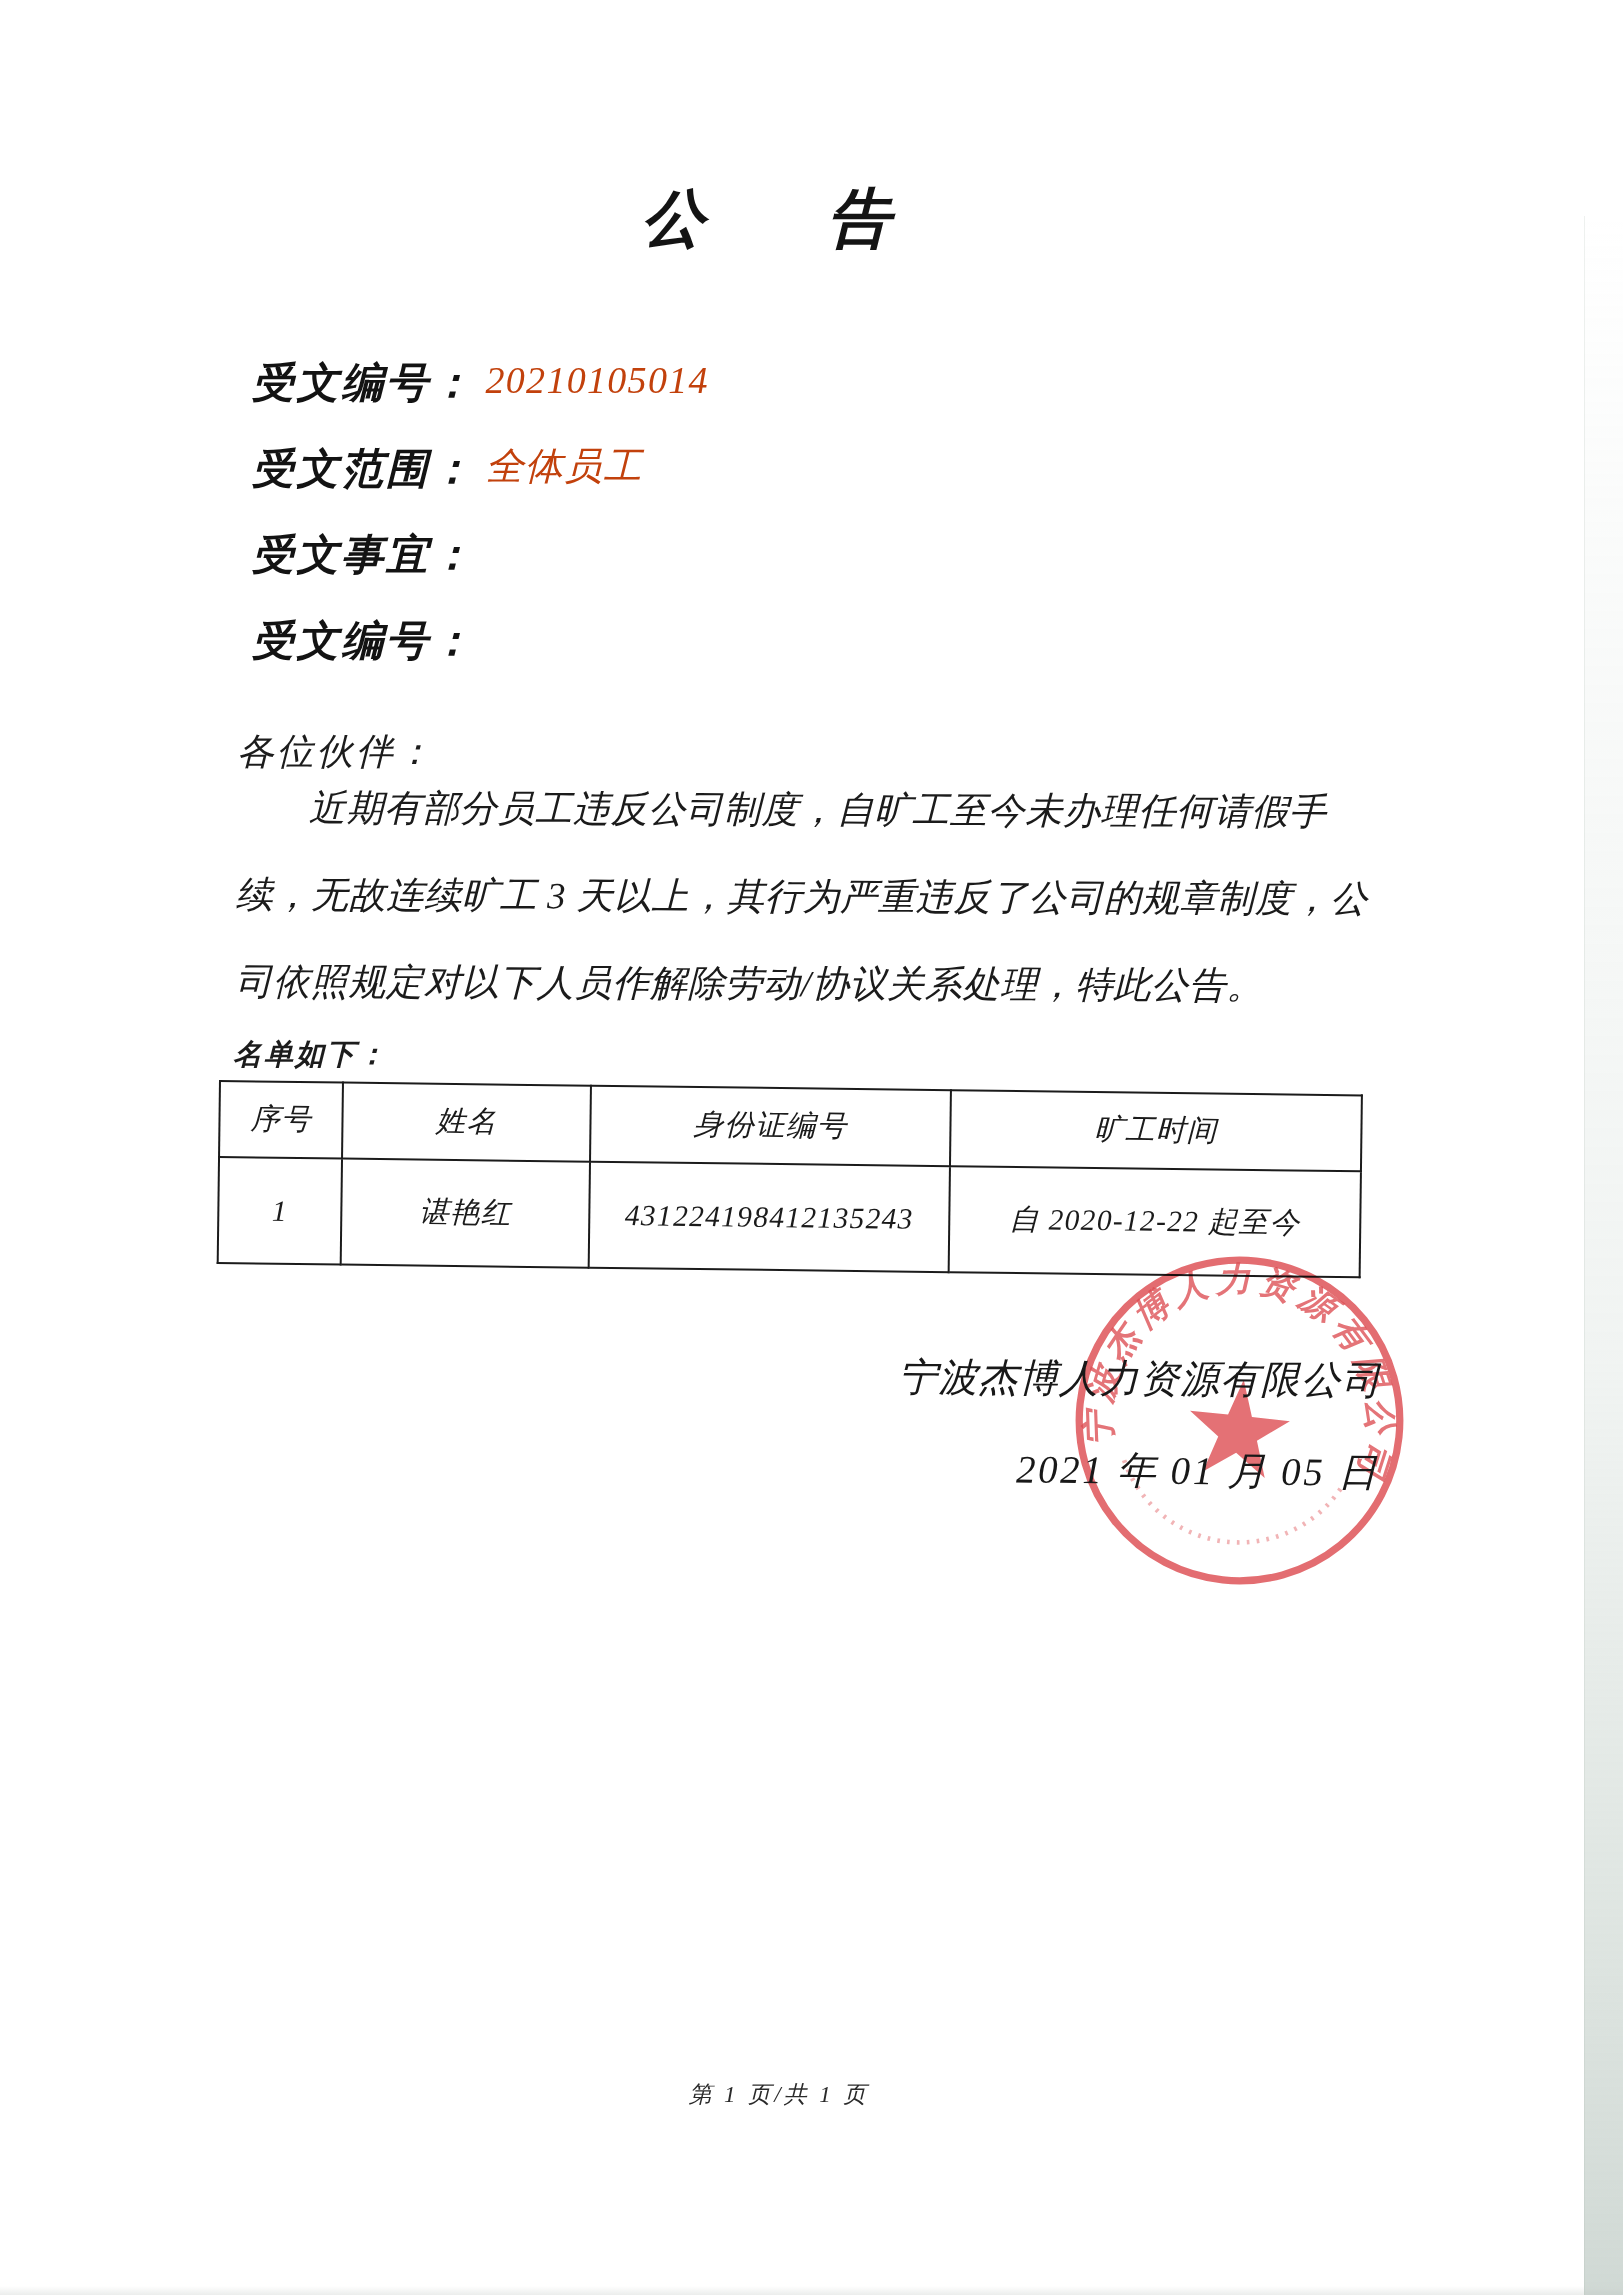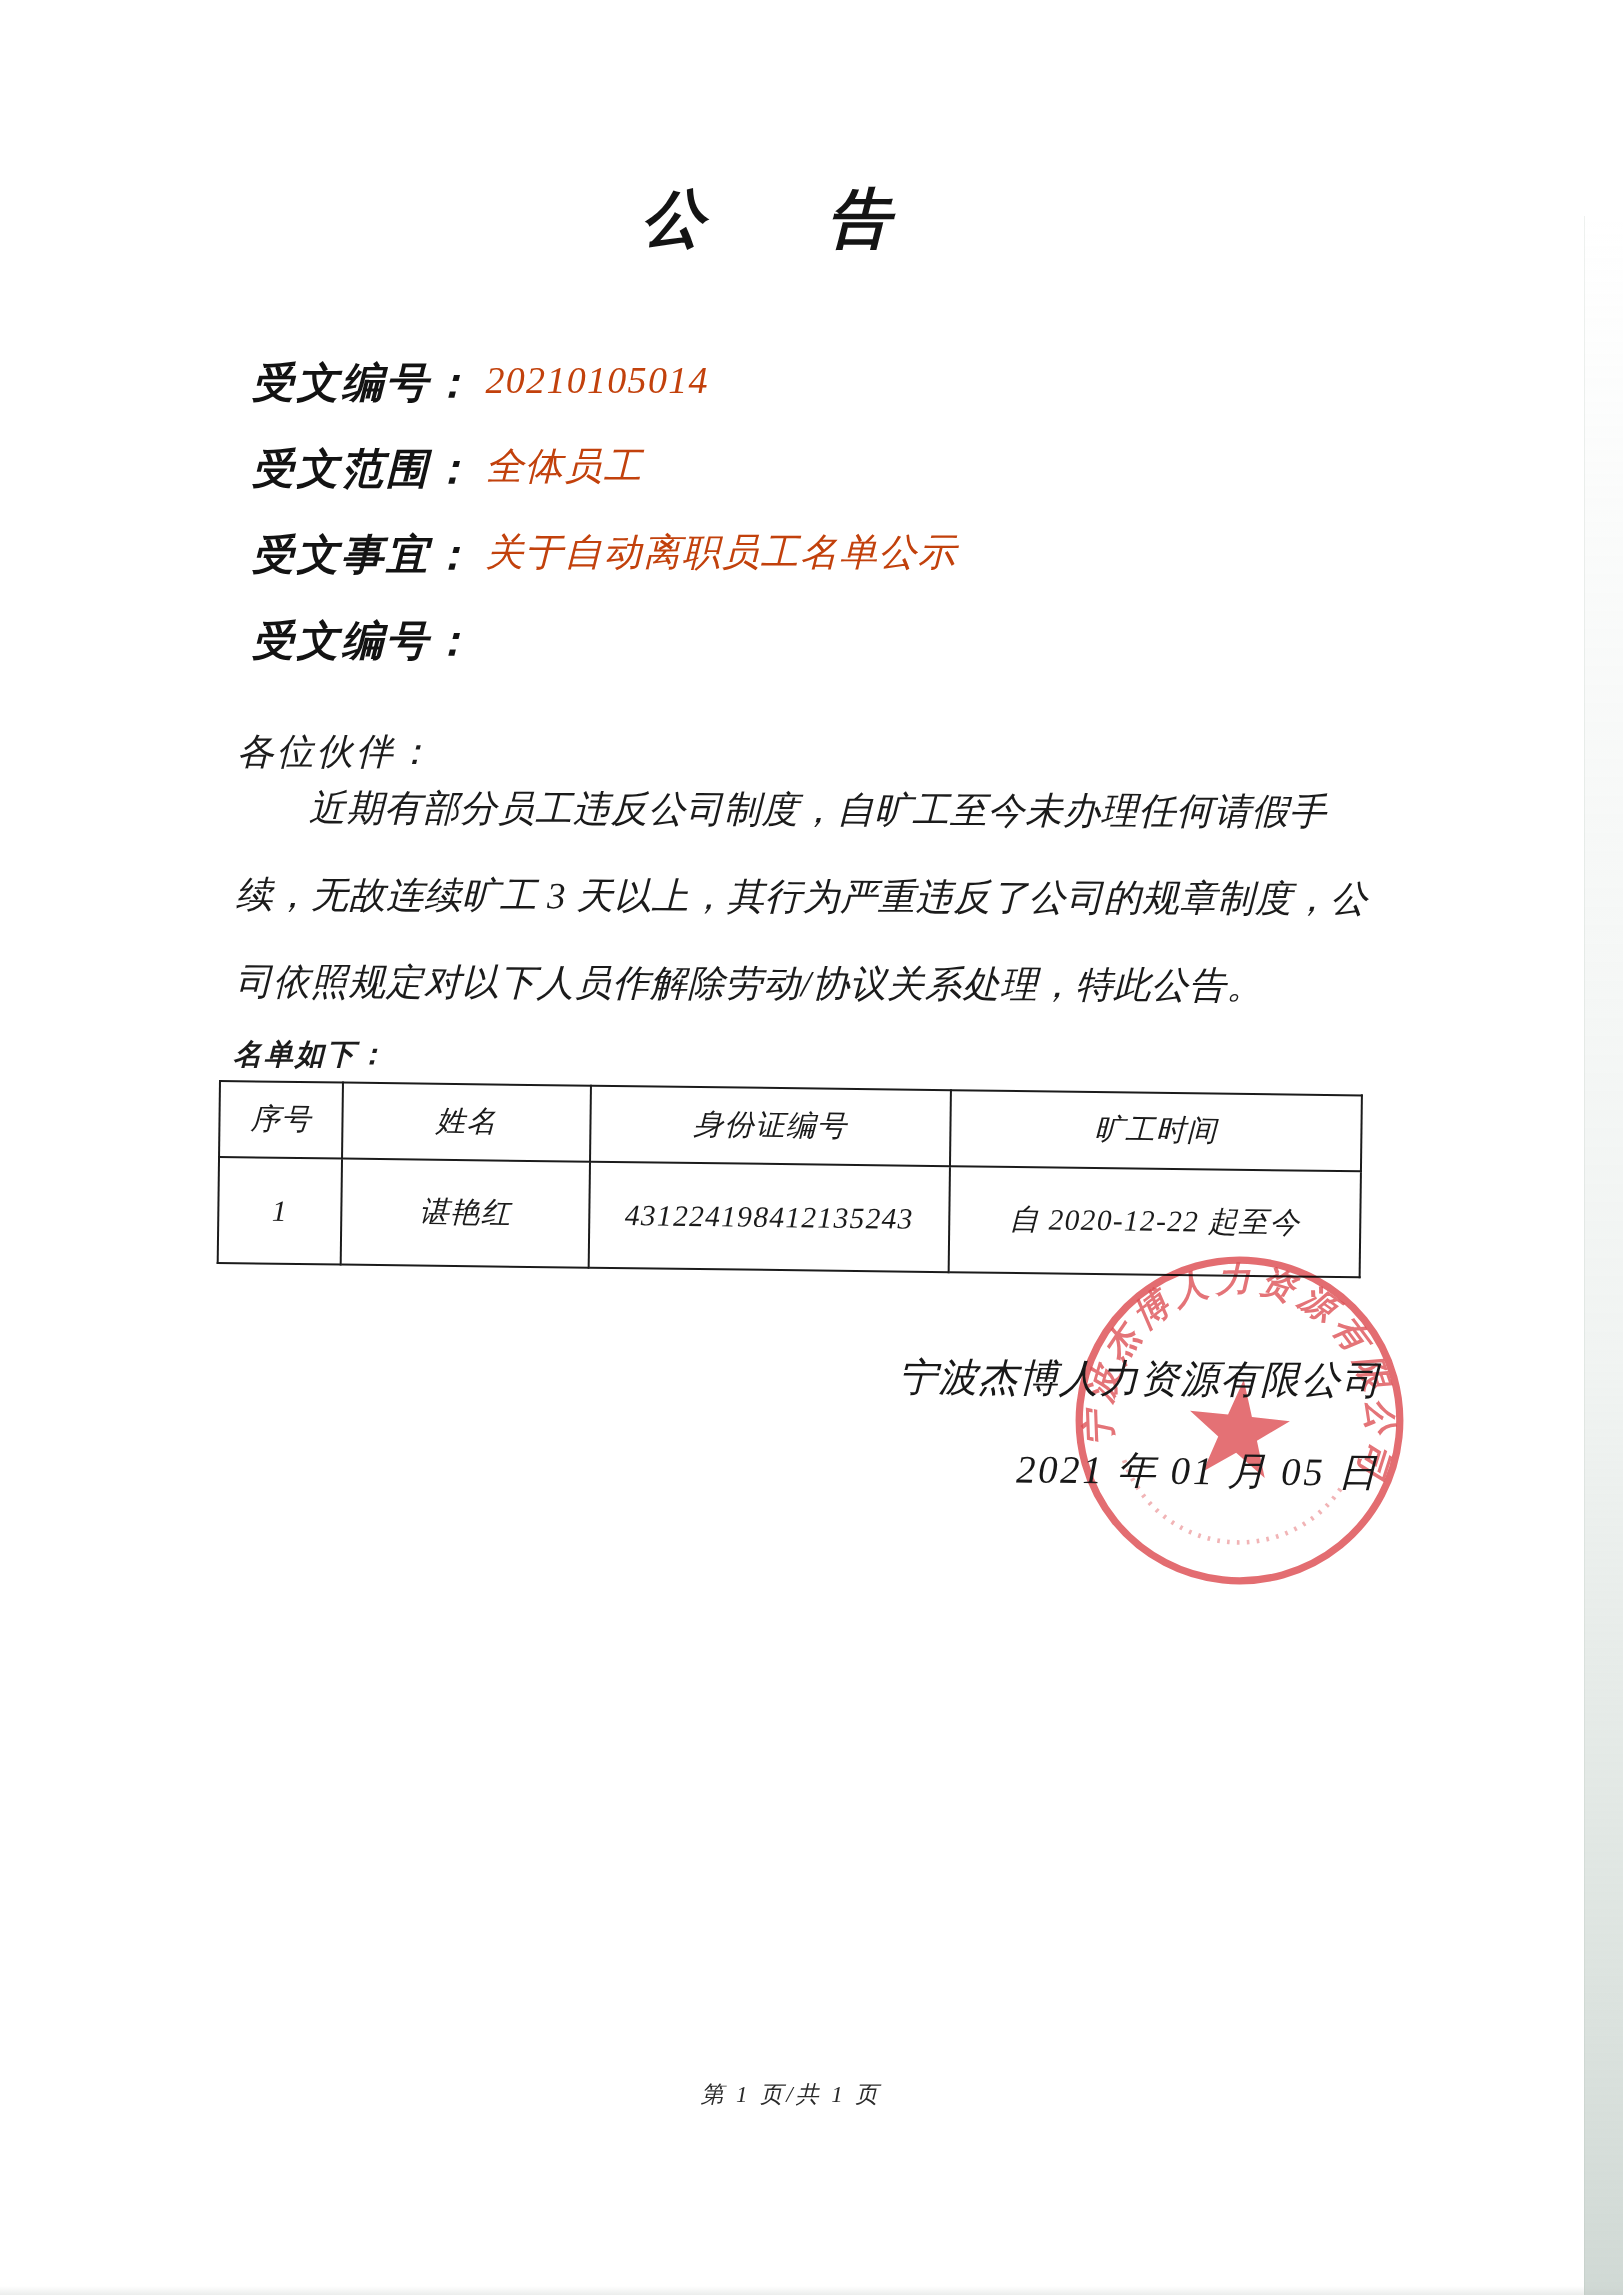--- a/index.html
+++ b/index.html
@@ -94,21 +94,21 @@
     font-weight:bold;font-size:52px;letter-spacing:10px;
     fill:#dd4d52;opacity:0.78;
   }
   .seal-star{fill:#dd4d52;opacity:0.80;}
   .seal-serial{stroke:#dd4d52;stroke-width:7;fill:none;opacity:0.42;
     stroke-dasharray:4 11;}
   
   .footer{
     position:absolute;left:0;top:2079px;width:1558px;
     text-align:center;font-size:23px;letter-spacing:3.3px;
-    color:#2a2a2a;white-space:pre;margin-left:12px;
+    color:#2a2a2a;white-space:pre;
   }
   
   .edge-strip{
     position:absolute;right:0;top:216px;bottom:0;width:38px;
     background:linear-gradient(to bottom,
       rgba(207,217,211,0) 0%,
       rgba(207,217,211,0.10) 15%,
       rgba(203,214,208,0.28) 55%,
       rgba(196,208,201,0.55) 82%,
       rgba(190,202,196,0.72) 100%);
@@ -130,21 +130,20 @@
     <div class="frow">
       <span class="flabel">受文编号：</span>
       <span class="fvalue">20210105014</span>
     </div>
     <div class="frow">
       <span class="flabel">受文范围：</span>
       <span class="fvalue">全体员工</span>
     </div>
     <div class="frow">
       <span class="flabel">受文事宜：</span>
-      <span class="fvalue">关于自动离职员工名单公示</span>
     </div>
     <div class="frow">
       <span class="flabel">受文编号：</span>
       <span class="fvalue"></span>
     </div>
   </div>
 
   <div class="salutation">各位伙伴：</div>
 
   <div class="paragraph">

